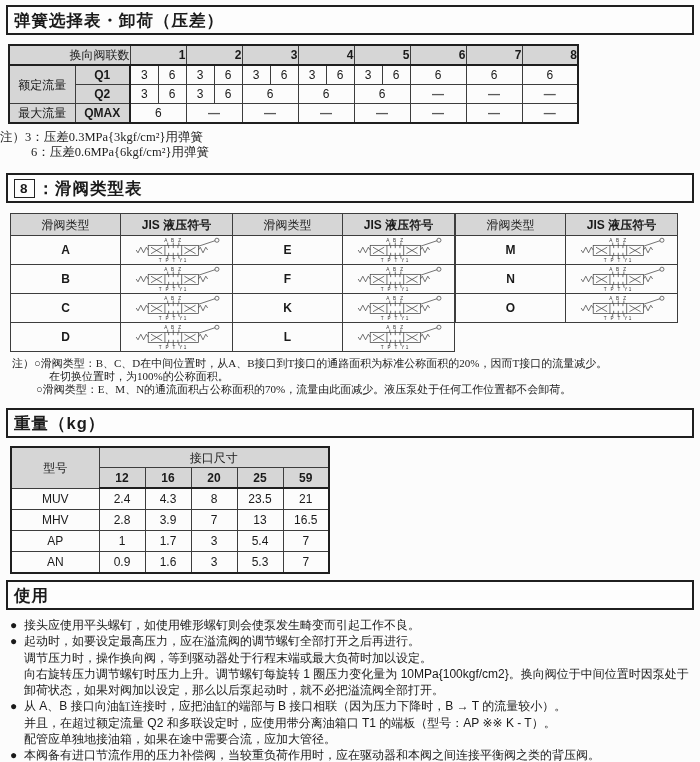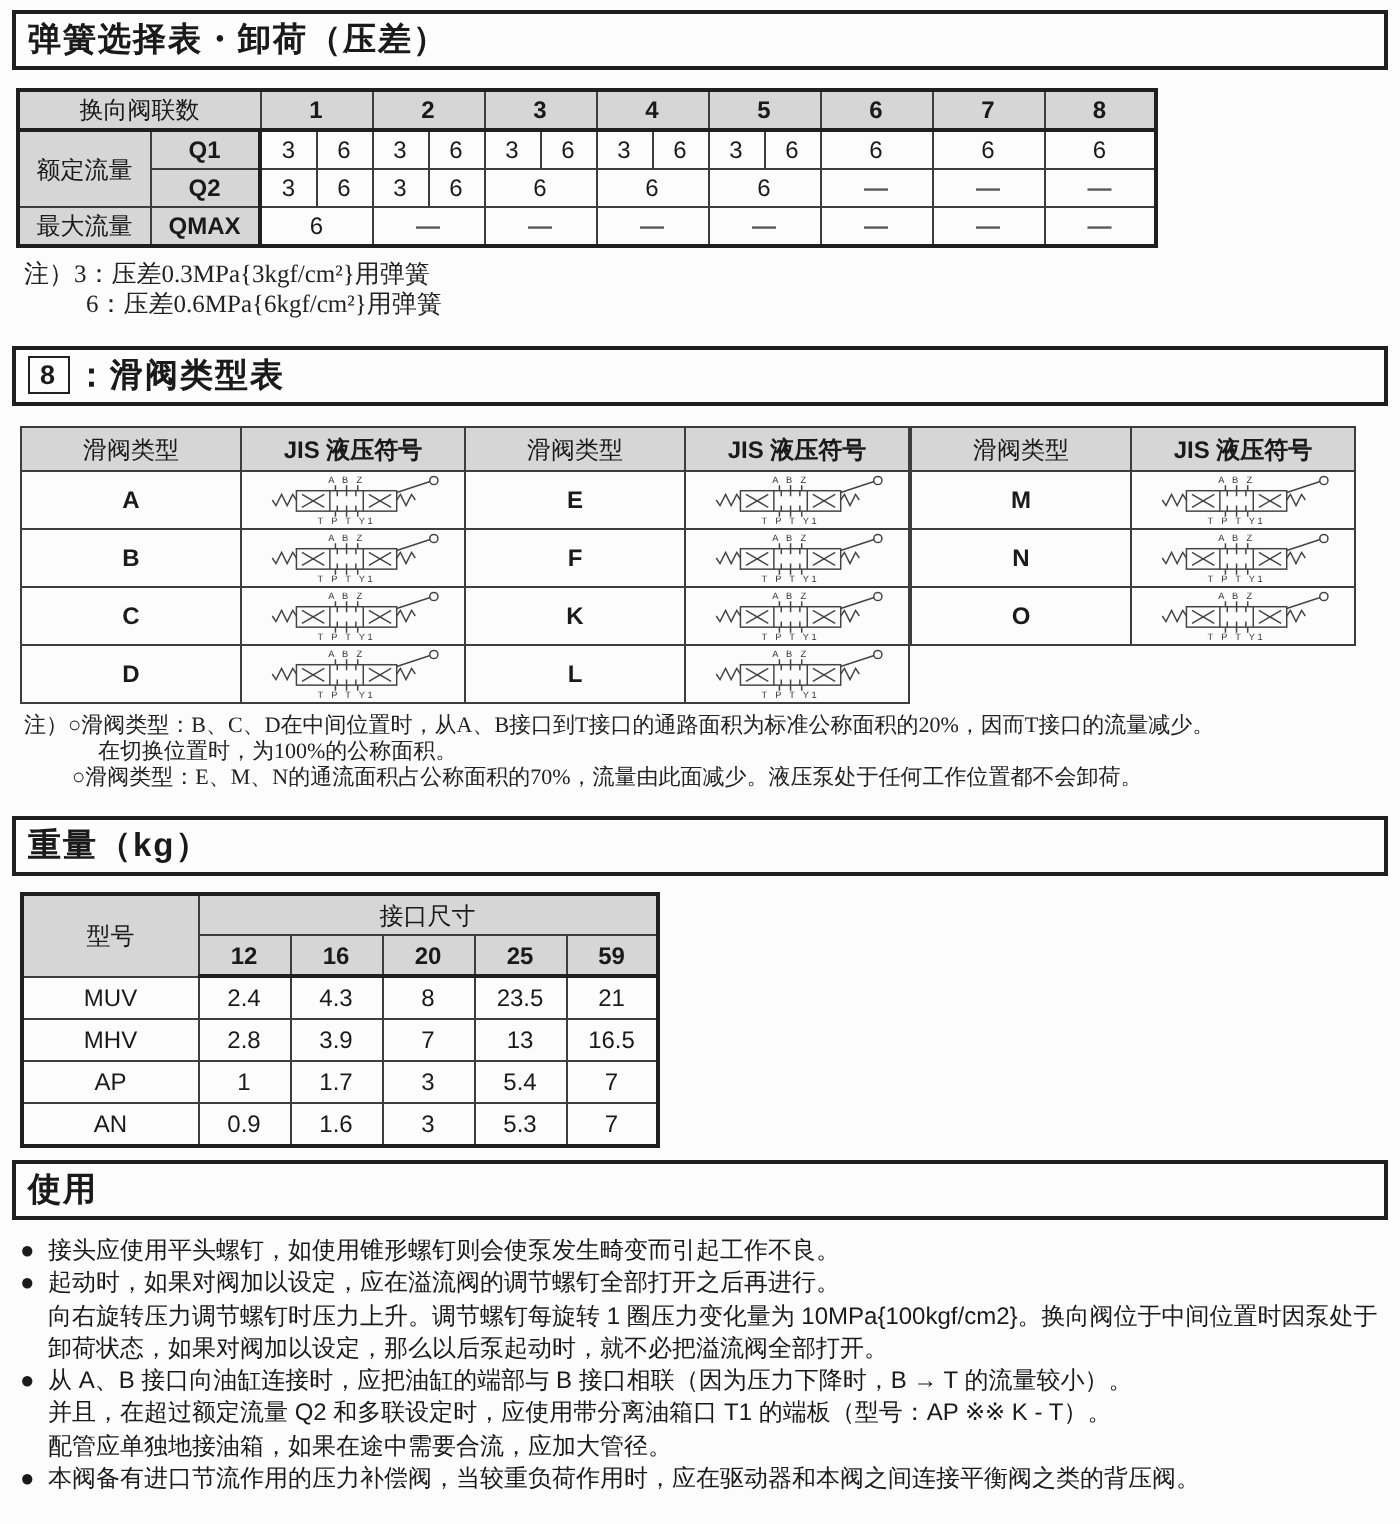--- a/index.html
+++ b/index.html
@@ -16,35 +16,35 @@
   
   table{border-collapse:collapse;table-layout:fixed;}
   td{border:1px solid #3d3d3d;text-align:center;vertical-align:middle;
      font-size:12px;padding:0;line-height:14px;}
   .hd{background:#d6d6d6;}
   .b{font-weight:bold;}
   .dash{color:#5a5a5a;font-weight:bold;letter-spacing:0;}
   
   .t1{margin:9px 0 0 8px;border:2px solid #1f1f1f;}
   .t1 td{height:18px;}
-  .t1 .hrow td{border-bottom:2px solid #1f1f1f;}
+  .t1 .hrow td{border-bottom:2px solid #1f1f1f;text-align:right;}
   .t1 .lbl2{border-right:2px solid #1f1f1f;}
   
   .t2wrap{display:flex;align-items:flex-start;margin:10px 0 0 10px;}
   .t2{border:1.5px solid #1f1f1f;}
   .t2 td{height:28px;font-size:12px;}
   .t2 td.h{height:21px;}
   
   .t3{margin:8px 0 0 10px;border:2px solid #1f1f1f;}
   .t3 td{height:19px;}
   .t3 .hb td{border-bottom:2px solid #1f1f1f;}
   .t3 .body td{height:20px;}
   
   .note{font-family:"Liberation Serif","DejaVu Serif",serif;color:#222;}
-  .note1{margin:6px 0 0 12px;font-size:12.5px;line-height:15px;}
+  .note1{margin:6px 0 0 0;font-size:12.5px;line-height:15px;}
   .note1 .cont{padding-left:31px;}
   .note2{margin:5px 0 0 12px;font-size:11px;line-height:13px;}
   .note2 .l2{padding-left:37px;}
   .note2 .l3{padding-left:24px;}
   
   .usage{margin:7px 0 0 10px;width:684px;font-size:12px;line-height:16.3px;}
   .uitem{display:flex;}
   .blt{width:14px;flex:none;}
   .ulines{flex:1;}
   
@@ -370,21 +370,22 @@
   <div class="usage">
     <div class="uitem">
       <span class="blt">●</span>
       <div class="ulines">
           <div>接头应使用平头螺钉，如使用锥形螺钉则会使泵发生畸变而引起工作不良。</div>
         </div>
     </div>
     <div class="uitem">
       <span class="blt">●</span>
       <div class="ulines">
-        <div>起动时，如果对阀加以设定，应在溢流阀的调节螺钉全部打开之后再进行。</div>
+        <div>起动时，如要设定最高压力，应在溢流阀的调节螺钉全部打开之后再进行。</div>
+        <div>调节压力时，操作换向阀，等到驱动器处于行程末端或最大负荷时加以设定。</div>
         <div>向右旋转压力调节螺钉时压力上升。调节螺钉每旋转 1 圈压力变化量为 10MPa{100kgf/cm2}。换向阀位于中间位置时因泵处于卸荷状态，如果对阀加以设定，那么以后泵起动时，就不必把溢流阀全部打开。</div>
       </div>
     </div>
     <div class="uitem">
       <span class="blt">●</span>
       <div class="ulines">
         <div>从 A、B 接口向油缸连接时，应把油缸的端部与 B 接口相联（因为压力下降时，B → T 的流量较小）。</div>
         <div>并且，在超过额定流量 Q2 和多联设定时，应使用带分离油箱口 T1 的端板（型号：AP ※※ K - T）。</div>
         <div>配管应单独地接油箱，如果在途中需要合流，应加大管径。</div>
       </div>

